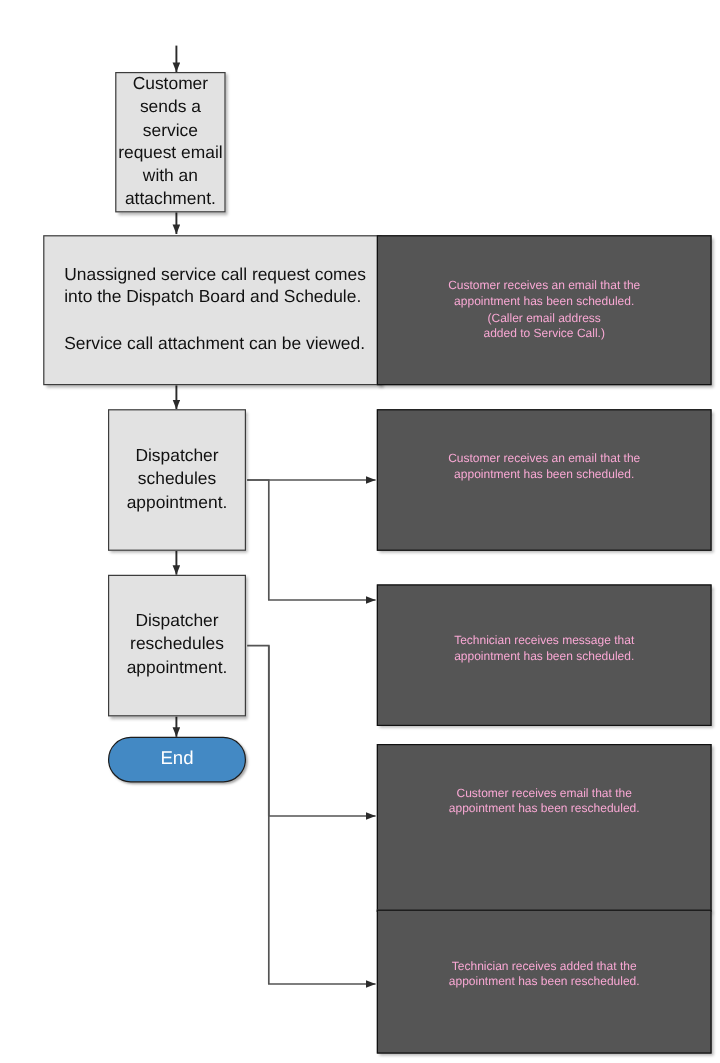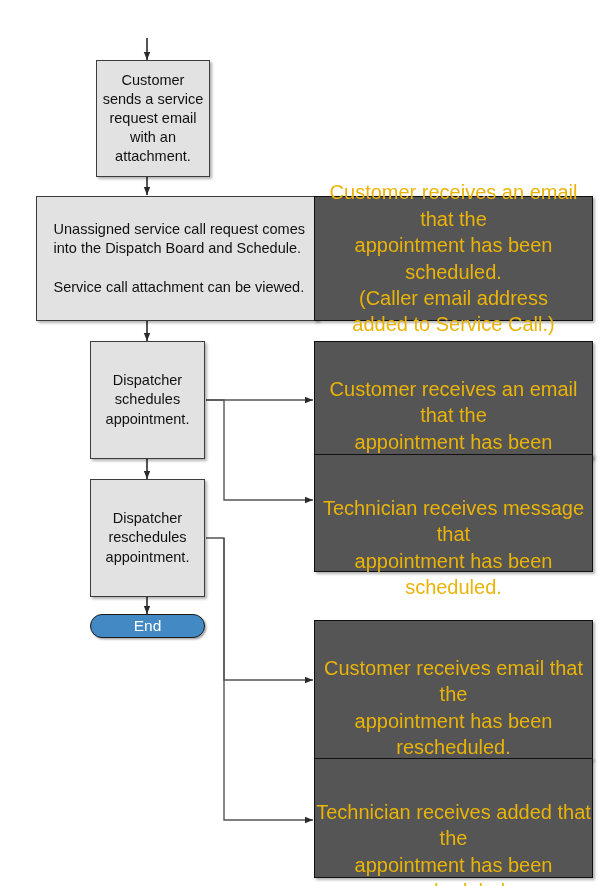--- a/index.html
+++ b/index.html
@@ -47,22 +47,22 @@
   .process.left-align {
     justify-content: flex-end;
     text-align: left;
     padding: 0 12px;
     margin-left: 28px;
   }
   
   .outcome {
     background: #555555;
     border: 1.5px solid #111111;
-    color: #eab308;
-    font-size: 20px;
+    color: #f9a8d4;
+    font-size: 10px;
     box-shadow: 2px 2px 2.5px rgba(0,0,0,0.30);
   }
   .outcome.shift-up {
     align-items: flex-start;
     padding-top: 34px;
   }
   .outcome.shift-up-sm {
     align-items: flex-start;
     padding-top: 40px;
   }
@@ -112,21 +112,21 @@
     <line class="thick" x1="147" y1="459" x2="147" y2="479" marker-end="url(#arrow)"></line>
 
     <polyline points="206,538 224,538 224,680 313,680" marker-end="url(#arrow)"></polyline>
 
     <polyline points="224,538 224,820 313,820" marker-end="url(#arrow)"></polyline>
 
     <line class="thick" x1="147" y1="597" x2="147" y2="614" marker-end="url(#arrow)"></line>
   </svg>
 
 
-  <div class="node process" style="left:96px; top:60px; width:114px; height:117px;">
+  <div class="node process" style="left:96px; top:60px; width:92px; height:117px;align-items:flex-end;">
     <span>Customer
 sends a service
 request email
 with an
 attachment.</span>
   </div>
 
   <div class="node process left-align" style="left:8px; top:196px; width:282px; height:125px;">
     <span>Unassigned service call request comes
 into the Dispatch Board and Schedule.
@@ -139,37 +139,37 @@
 schedules
 appointment.</span>
   </div>
 
   <div class="node process" style="left:90px; top:479px; width:115px; height:118px;">
     <span>Dispatcher
 reschedules
 appointment.</span>
   </div>
 
-  <div class="node terminator" style="left:90px; top:614px; width:115px; height:24px;">
+  <div class="node terminator" style="left:90px; top:614px; width:115px; height:38px;">
     <span>End</span>
   </div>
 
   <div class="node outcome" style="left:314px; top:196px; width:279px; height:125px;">
     <span>Customer receives an email that the
 appointment has been scheduled.
 (Caller email address
 added to Service Call.)</span>
   </div>
 
   <div class="node outcome shift-up" style="left:314px; top:341px; width:279px; height:118px;">
     <span>Customer receives an email that the
 appointment has been scheduled.</span>
   </div>
 
-  <div class="node outcome shift-up-sm" style="left:314px; top:454px; width:279px; height:118px;justify-content:flex-end;">
+  <div class="node outcome shift-up-sm" style="left:314px; top:487px; width:279px; height:118px;">
     <span>Technician receives message that
 appointment has been scheduled.</span>
   </div>
 
   <div class="node outcome shift-up" style="left:314px; top:620px; width:279px; height:140px;">
     <span>Customer receives email that the
 appointment has been rescheduled.</span>
   </div>
 
   <div class="node outcome shift-up-sm" style="left:314px; top:758px; width:279px; height:120px;">

